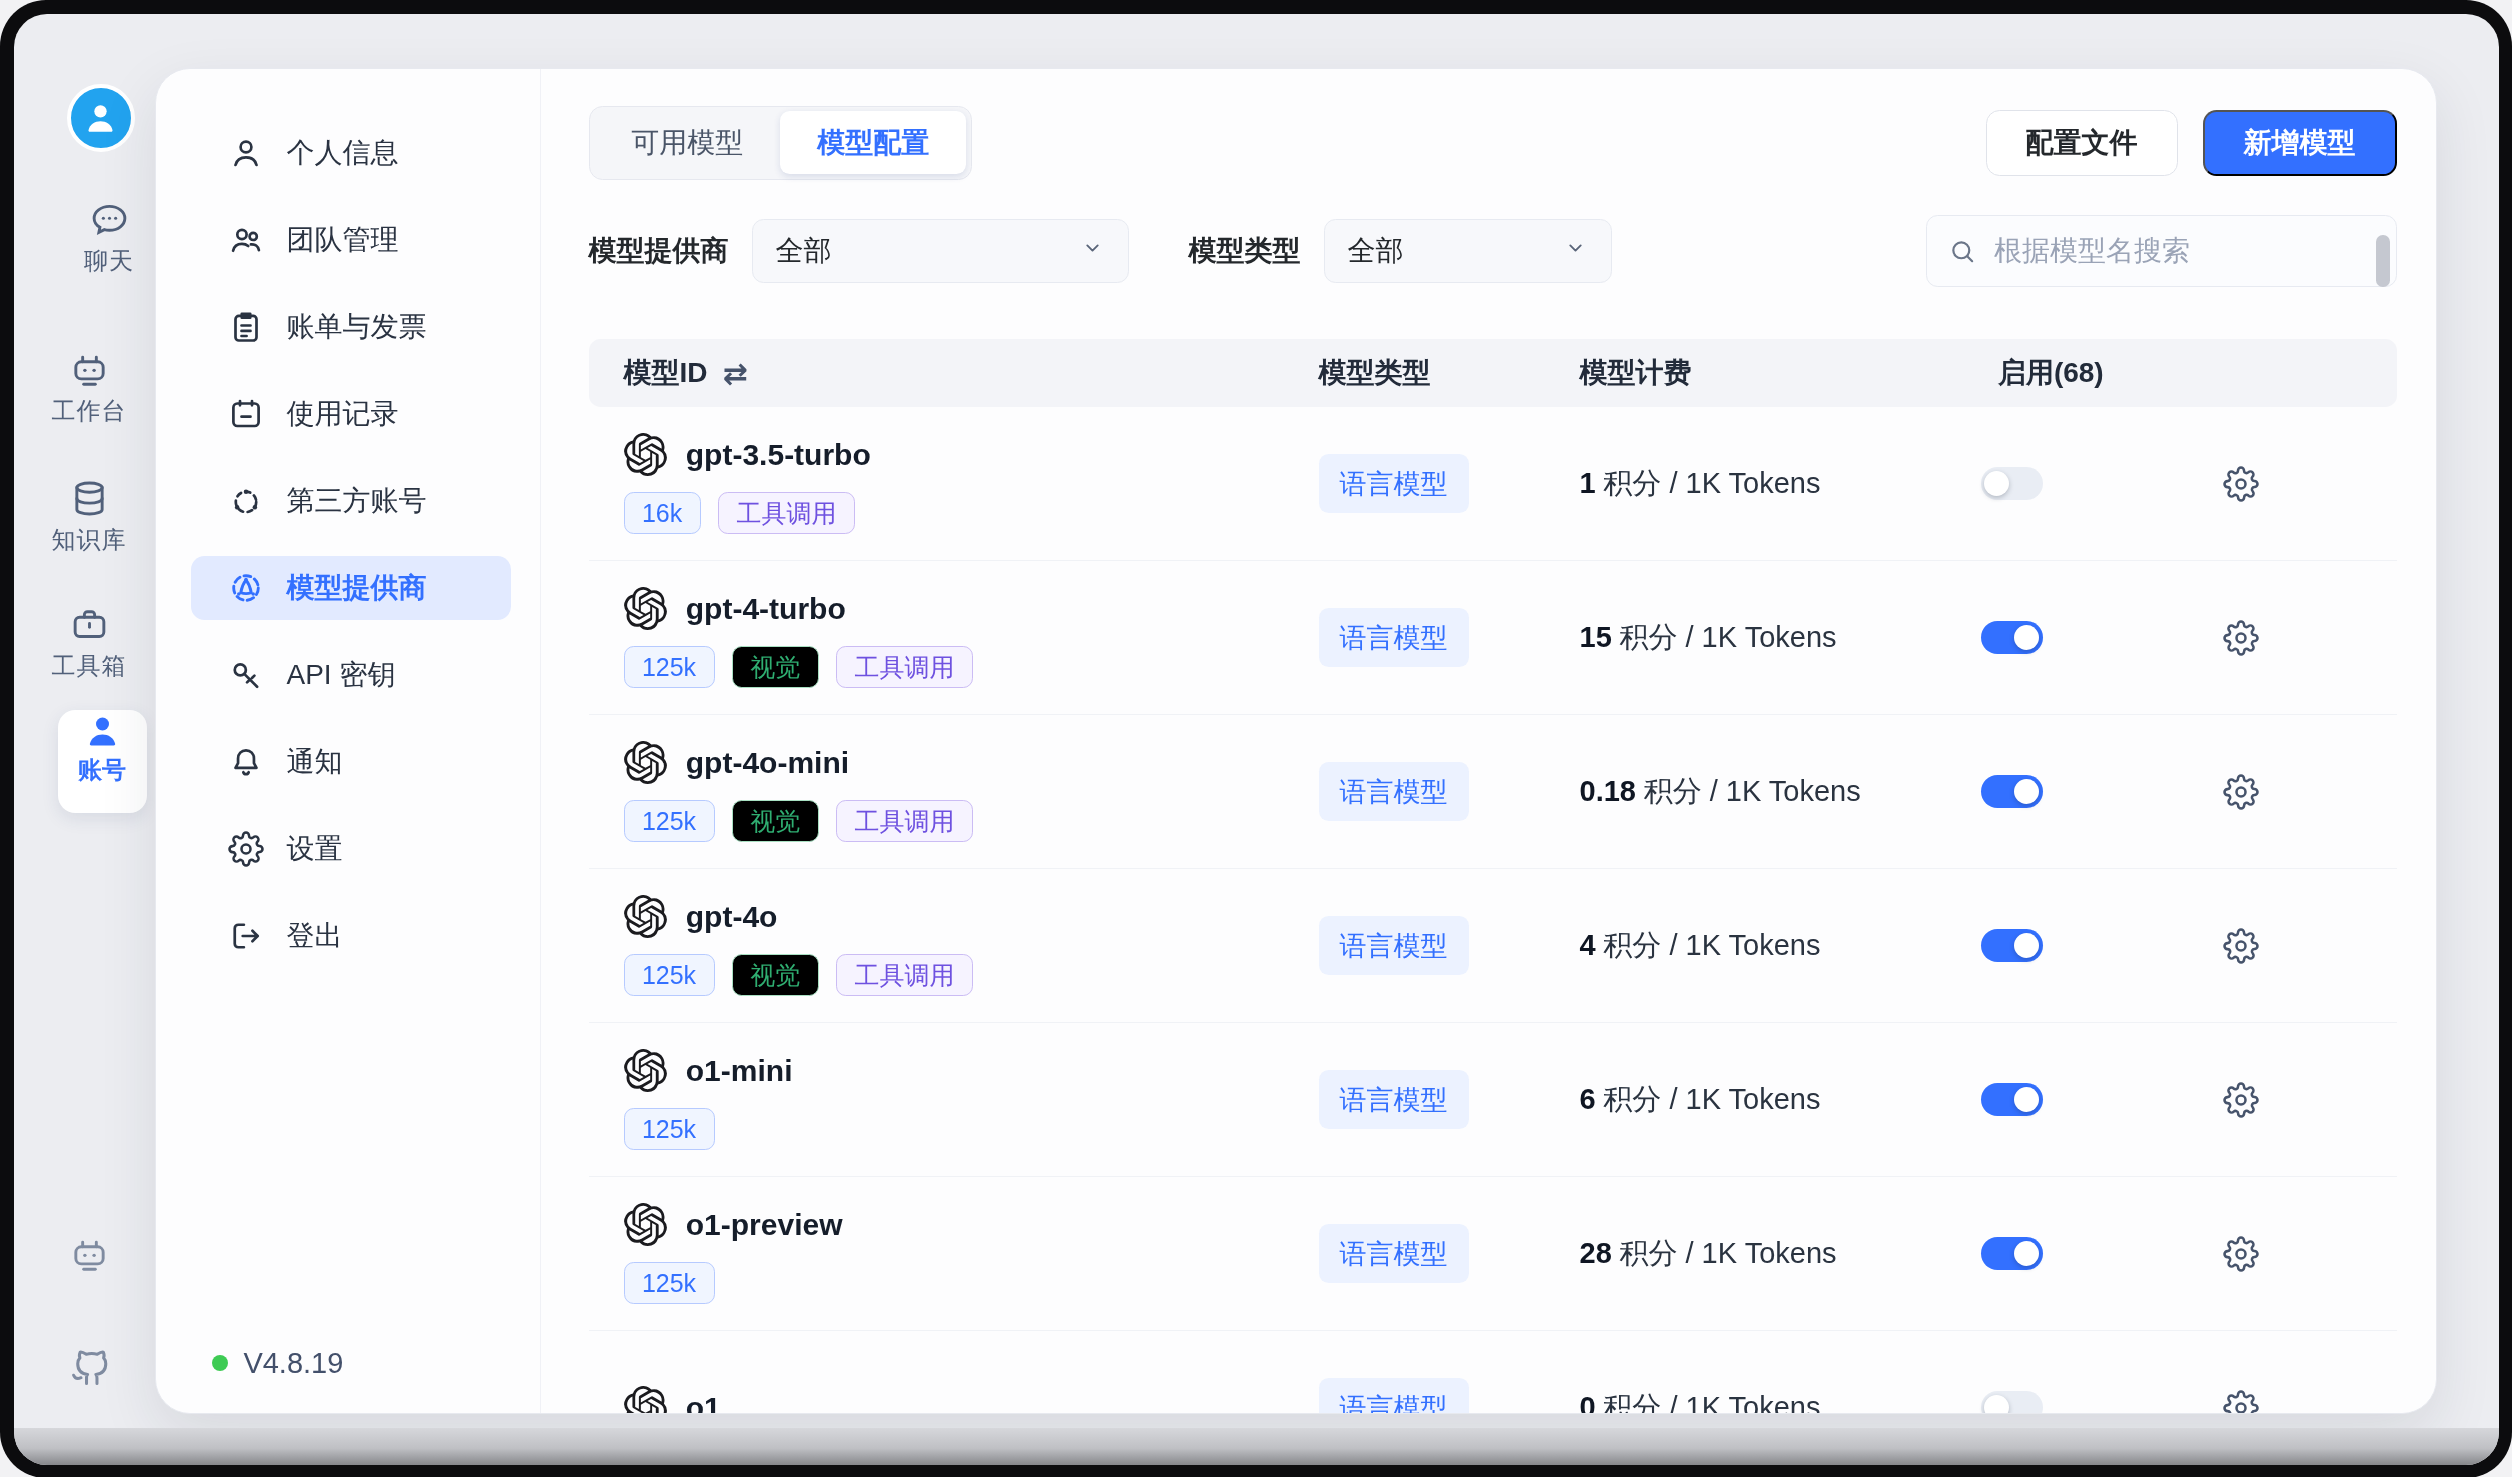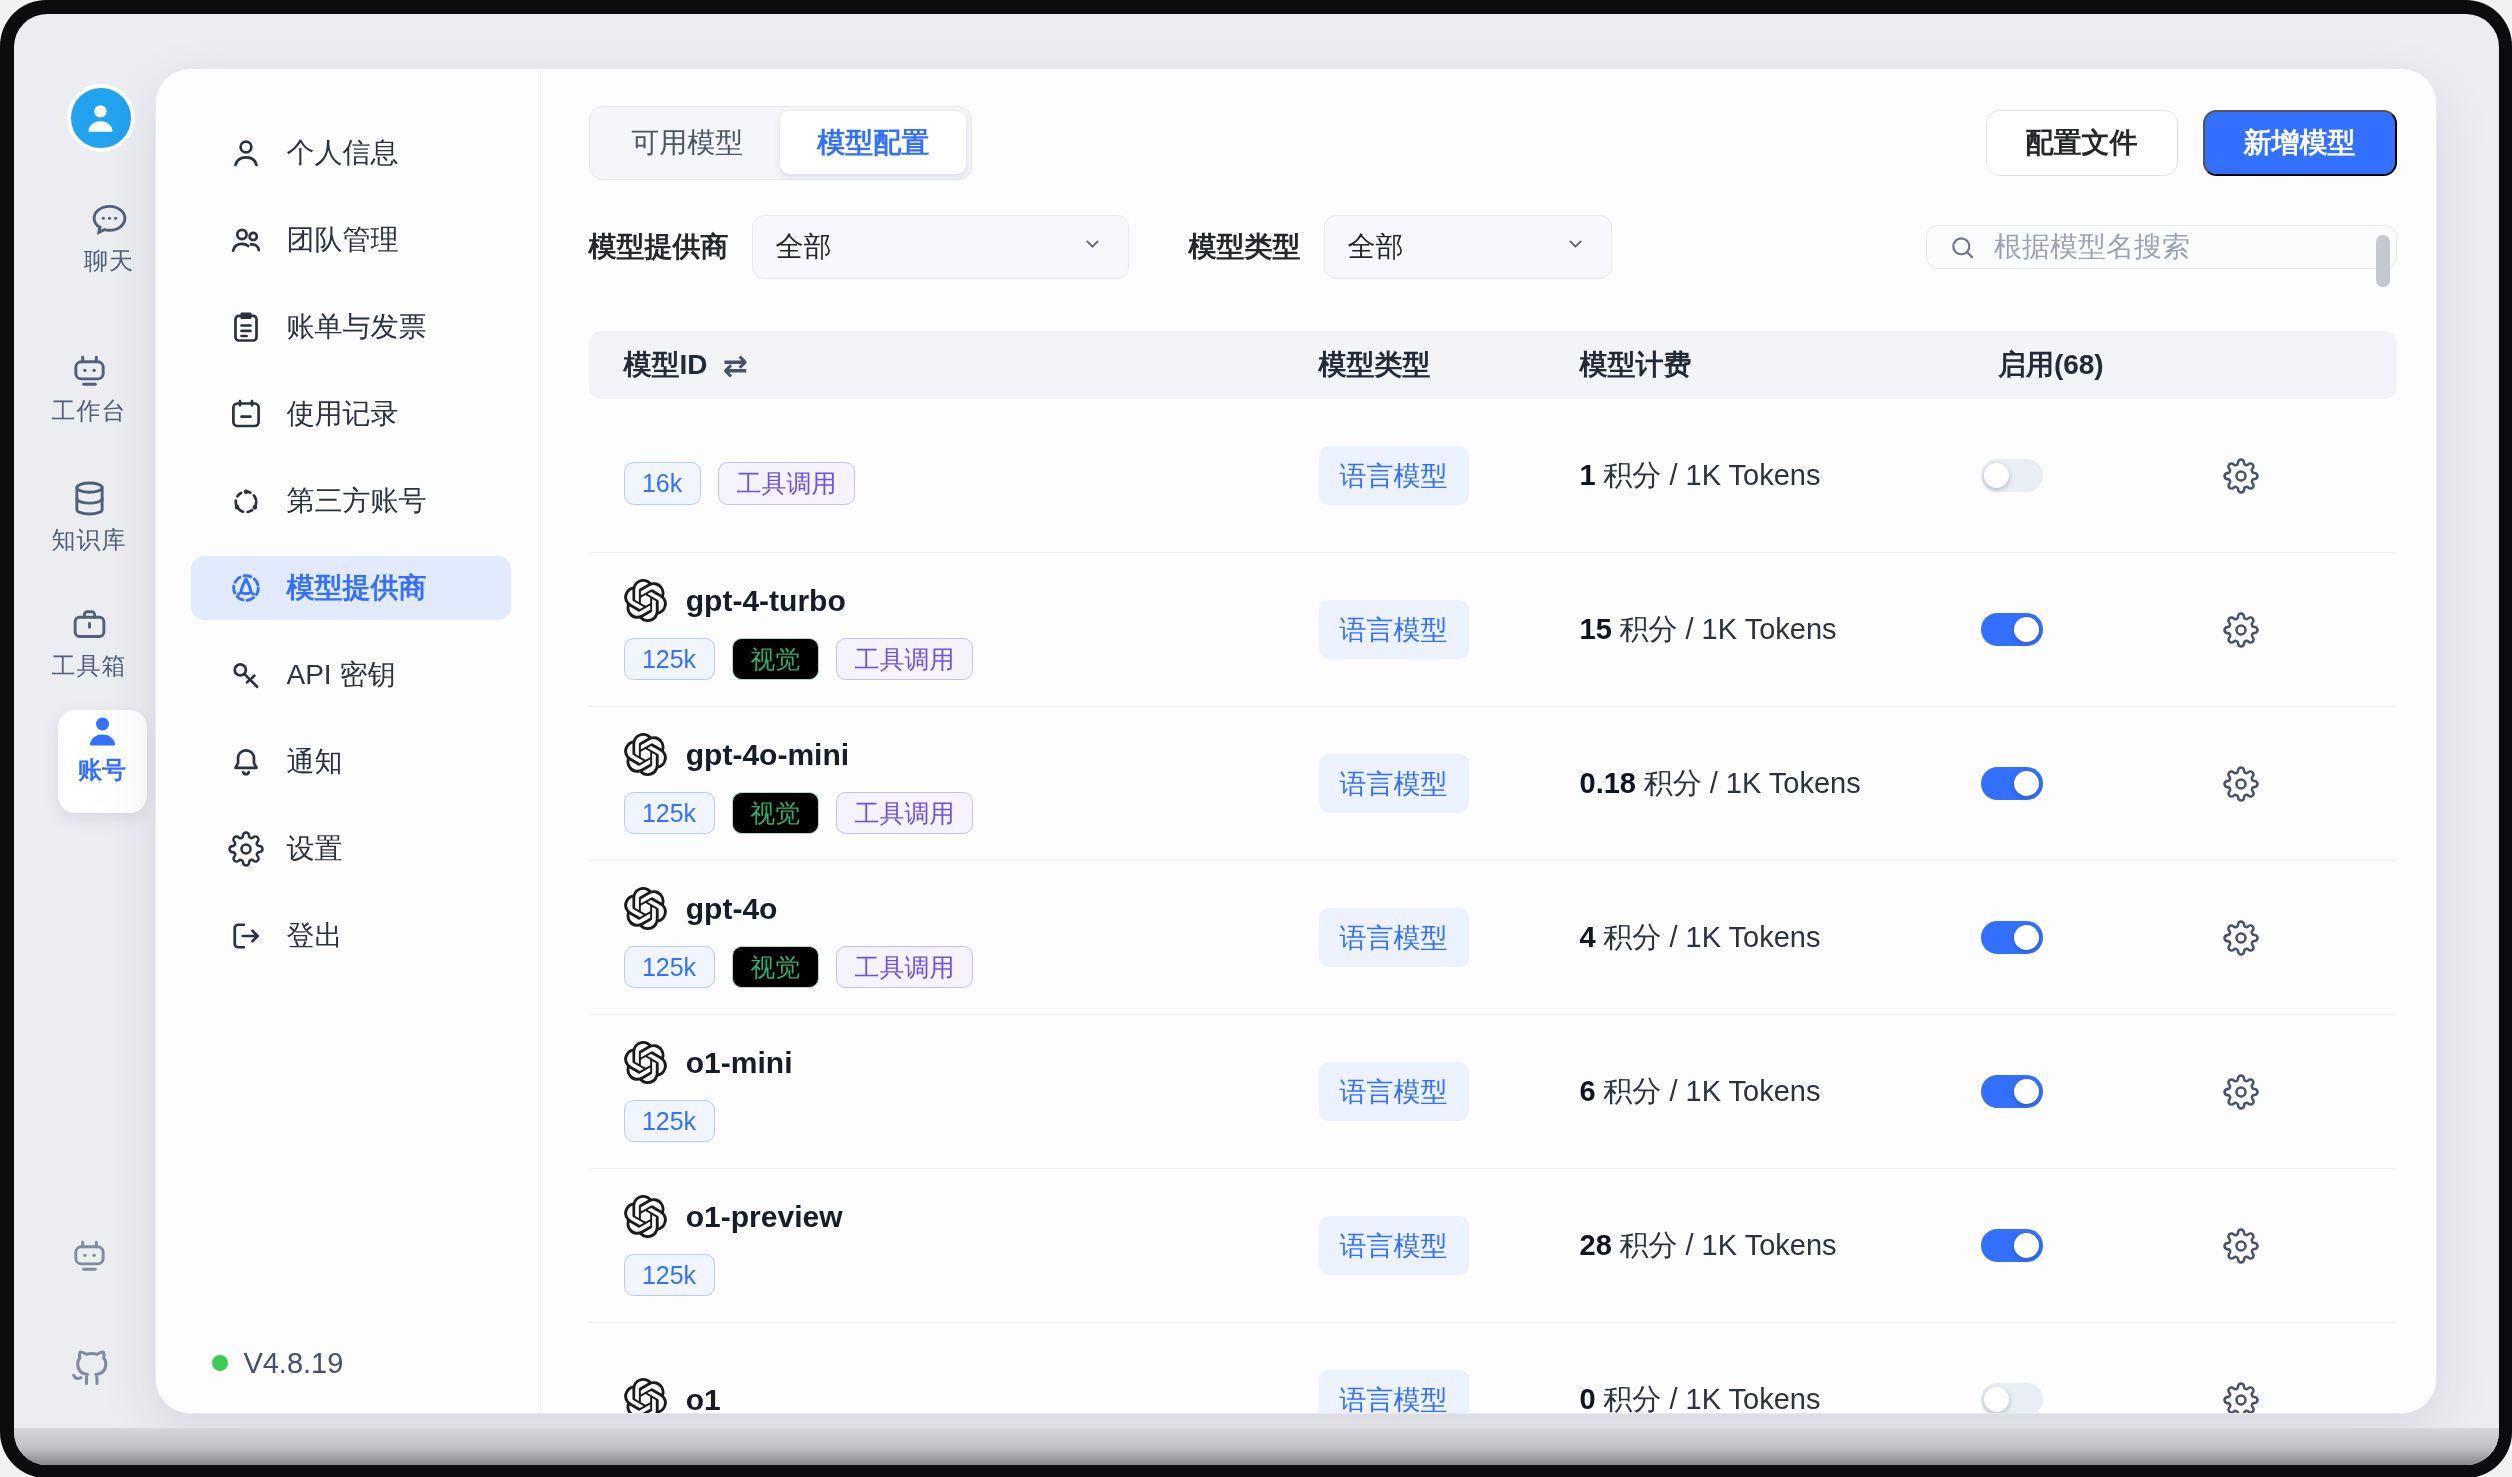--- a/index.html
+++ b/index.html
@@ -64,21 +64,21 @@
 
   .filterbar{display:flex;align-items:center;margin-top:35px;}
   .f-label{font-size:28px;color:#24282c;font-weight:700;margin-right:23px;white-space:nowrap;}
   .select{display:flex;align-items:center;justify-content:space-between;width:377px;height:64px;
     background:#f7f8fb;border:1.9px solid #e7eaf1;border-radius:11.6px;padding:0 23px;font-size:28px;
     color:#24282c;box-sizing:border-box;cursor:pointer;}
   .select.narrow{width:288px;}
   .select .chev{color:#5a6579;}
   .chev svg{width:25px;height:25px;}
   .gap2{margin-left:60px;}
-  .search{margin-left:auto;width:471px;height:44px;border:1.9px solid #e7eaf1;background:#fbfcfe;
+  .search{margin-left:auto;width:471px;height:72px;border:1.9px solid #e7eaf1;background:#fbfcfe;
     border-radius:11.6px;display:flex;align-items:center;gap:15.5px;padding:0 21px;box-sizing:border-box;}
   .search svg{width:29px;height:29px;color:#6b7689;flex-shrink:0;}
   .search input{border:none;background:transparent;outline:none;font-size:28px;color:#24282c;width:100%;
     font-family:inherit;}
   .search input::placeholder{color:#9aa3b6;}
 
   
   .table{margin-top:52px;}
   .thead{display:grid;grid-template-columns:730px 261px 401px 242px 1fr;height:68px;background:#f3f4f8;
     border-radius:11.6px;align-items:center;font-size:28px;font-weight:700;color:#222b3a;}
@@ -345,20 +345,26 @@
               <span class="sort">⇄</span>
             </div>
             <div>模型类型</div>
             <div>模型计费</div>
             <div class="th-en">启用(68)</div>
             <div></div>
           </div>
           <div id="rows">
   <div class="row">
     <div class="cell-model">
+      <div class="model-line">
+        <span class="openai"><svg viewBox="0 0 24 24">
+                        <use href="#i-openai"></use>
+                      </svg></span>
+        <span>gpt-3.5-turbo</span>
+      </div>
       <div class="tags">
                     <span class="tag blue">16k</span>
                     <span class="tag purple">工具调用</span>
                   </div>
     </div>
     <div>
       <span class="type-badge">语言模型</span>
     </div>
     <div class="billing">
       <span class="price">1</span><span>积分 / 1K Tokens</span>

